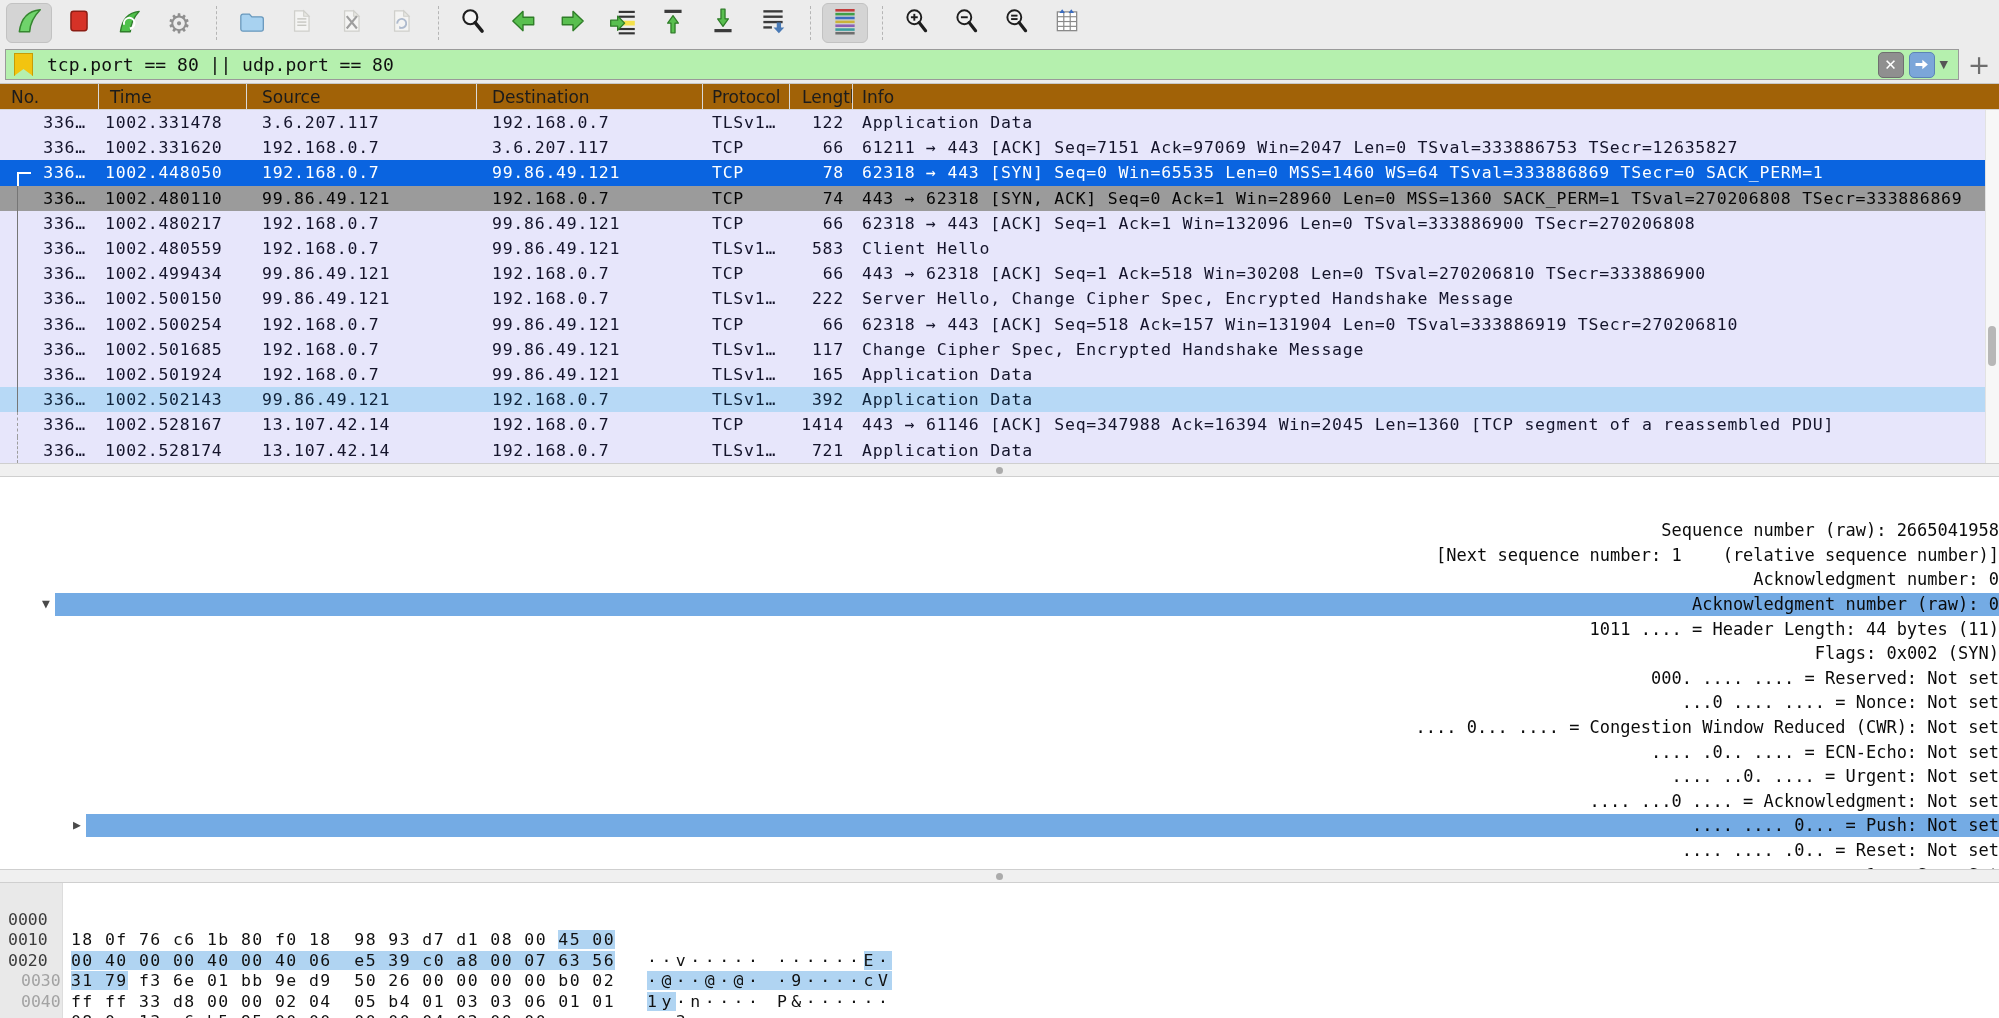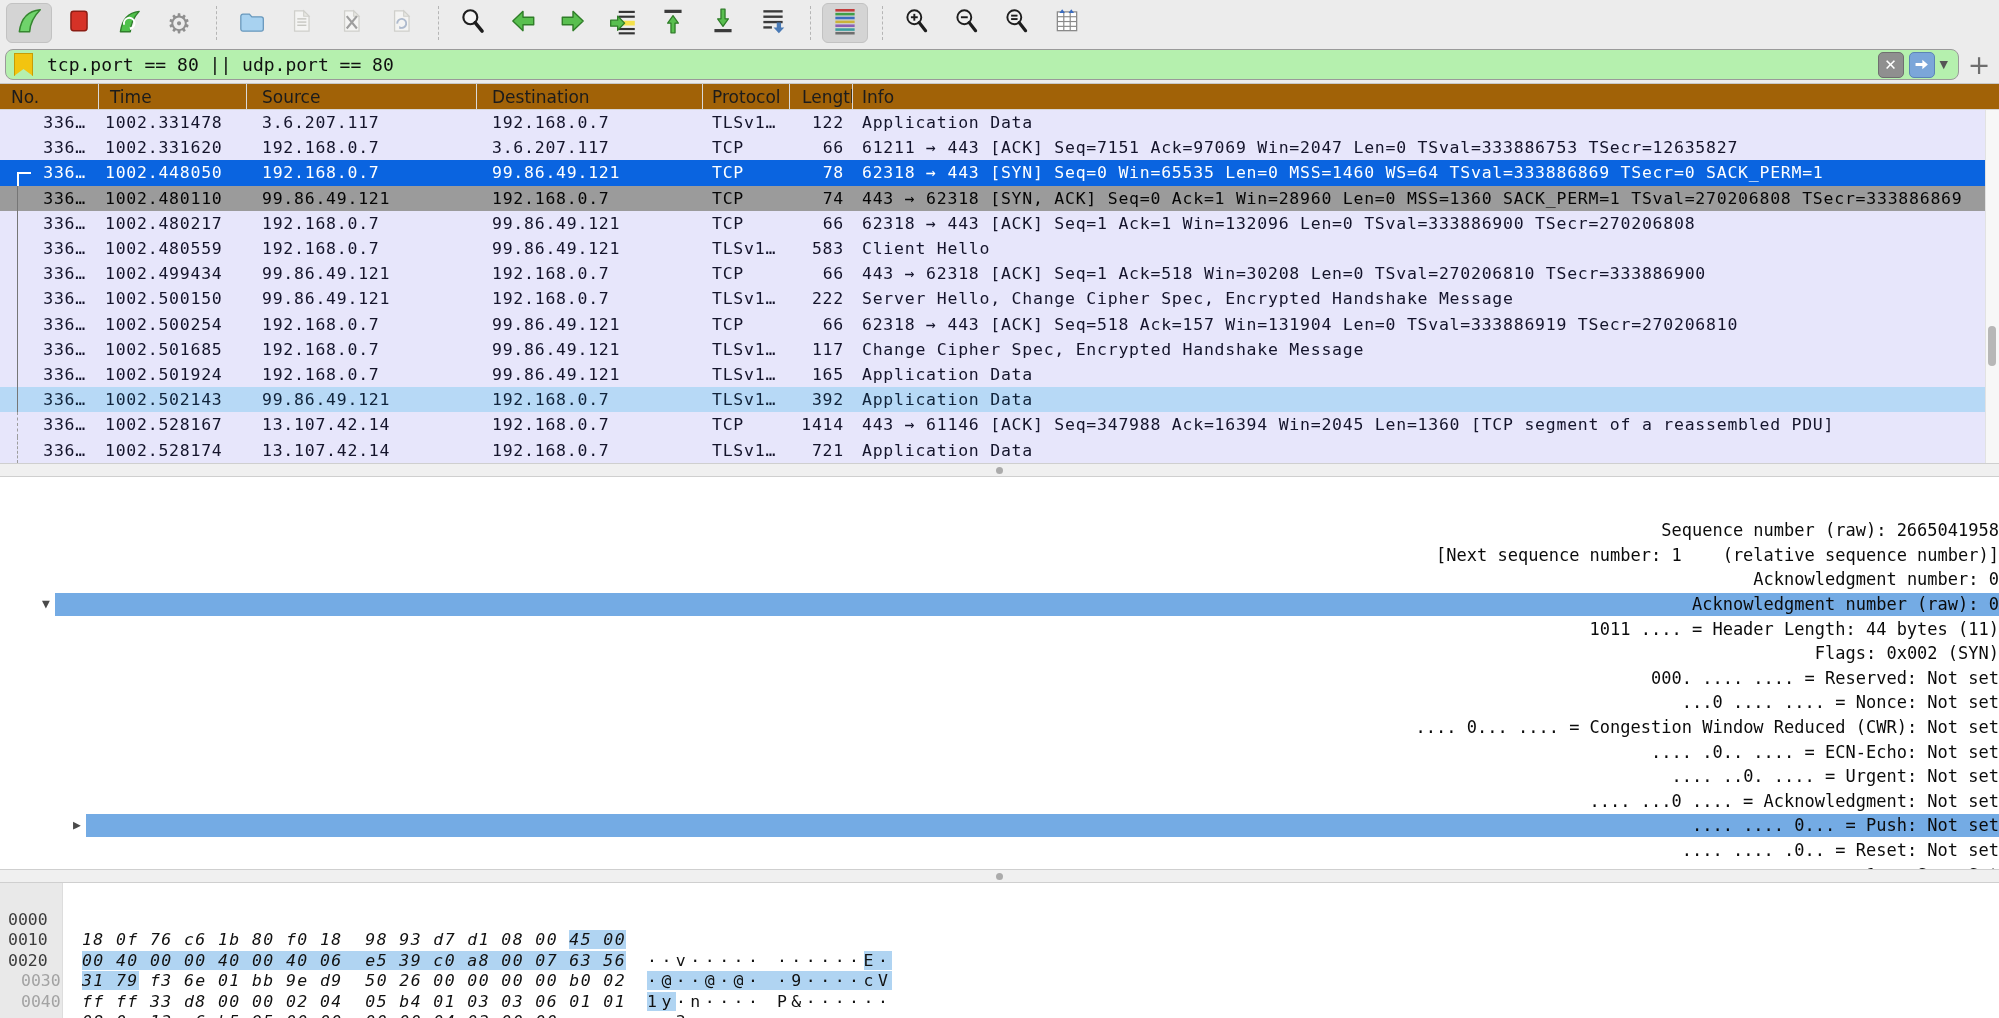--- a/index.html
+++ b/index.html
@@ -14,21 +14,21 @@
   .tbtn svg{width:30px;height:30px;}
   .tbtn.pressed{background:#d4d4d4;border:1px solid #c2c2c2;box-sizing:border-box;}
   .tbtn.dim{opacity:.55;}
   .tsep{width:1px;height:34px;border-left:1px dashed #b5b5b5;margin:0 10px;flex:0 0 auto;}
   .gear-glyph{font-size:27px;color:#8f8f8f;line-height:1;}
 
   
   .filterbar{position:absolute;left:0;top:46px;width:100%;height:38px;background:#ececec;
              border-bottom:1px solid #c8c8c8;box-sizing:border-box;display:flex;align-items:center;}
   .filter-field{position:relative;margin-left:5px;height:29px;flex:1 1 auto;background:#b5f0ae;
-                border:1px solid #9a9a9a;border-radius:8px;display:flex;align-items:center;overflow:hidden;}
+                border:1px solid #9a9a9a;border-radius:0;display:flex;align-items:center;overflow:hidden;}
   .bookmark{width:17px;height:21px;margin-left:8px;background:#f2c410;border:1px solid #c79c06;
             clip-path:polygon(0 0,100% 0,100% 100%,50% 70%,0 100%);flex:0 0 auto;}
   .filter-text{margin-left:14px;font-family:"DejaVu Sans Mono",monospace;font-size:18px;color:#101010;
                white-space:pre;flex:1 1 auto;overflow:hidden;}
   .fx-btn{width:24px;height:24px;border-radius:5px;display:flex;align-items:center;justify-content:center;
           margin-right:5px;flex:0 0 auto;font-size:15px;color:#fff;}
   .fx-clear{background:#8f8f8f;border:1px solid #6f6f6f;font-weight:bold;}
   .fx-apply{background:#7ba6d9;border:1px solid #5c84b5;}
   .fx-caret{color:#555;font-size:11px;margin-right:10px;flex:0 0 auto;}
   .filter-add{width:40px;text-align:center;font-size:27px;color:#6e6e6e;flex:0 0 auto;line-height:1;}
@@ -85,21 +85,21 @@
   .dline.l1 .darrow{left:42px;} .dline.l2 .darrow{left:73px;}
 
   
   .hexpane{position:absolute;left:0;top:883px;width:100%;height:135px;background:#ffffff;overflow:hidden;}
   .hexgutter{position:absolute;left:0;top:0;bottom:0;width:62px;background:#e9e9e9;border-right:1px solid #dddddd;}
   .hexrows{position:relative;padding-top:6px;}
   .hexline{position:relative;height:20.5px;line-height:20.5px;font-family:"DejaVu Sans Mono",monospace;
            font-size:16.5px;color:#111;white-space:pre;}
   .hoff{position:absolute;left:8px;color:#3c3c3c;}
   .hexline.dim .hoff{color:#a3a3a3;margin-left:13px;}
-  .hbytes{position:absolute;left:82px;letter-spacing:1.4px;font-style:italic;}
+  .hbytes{position:absolute;left:71px;letter-spacing:1.4px;}
   .hascii{position:absolute;left:647px;letter-spacing:4.5px;}
   .hi{background:#b0d4f2;}
 </style>
 </head>
 <body>
 
 <div class="app">
 
   <div class="toolbar">
     <div class="tbtn pressed">

